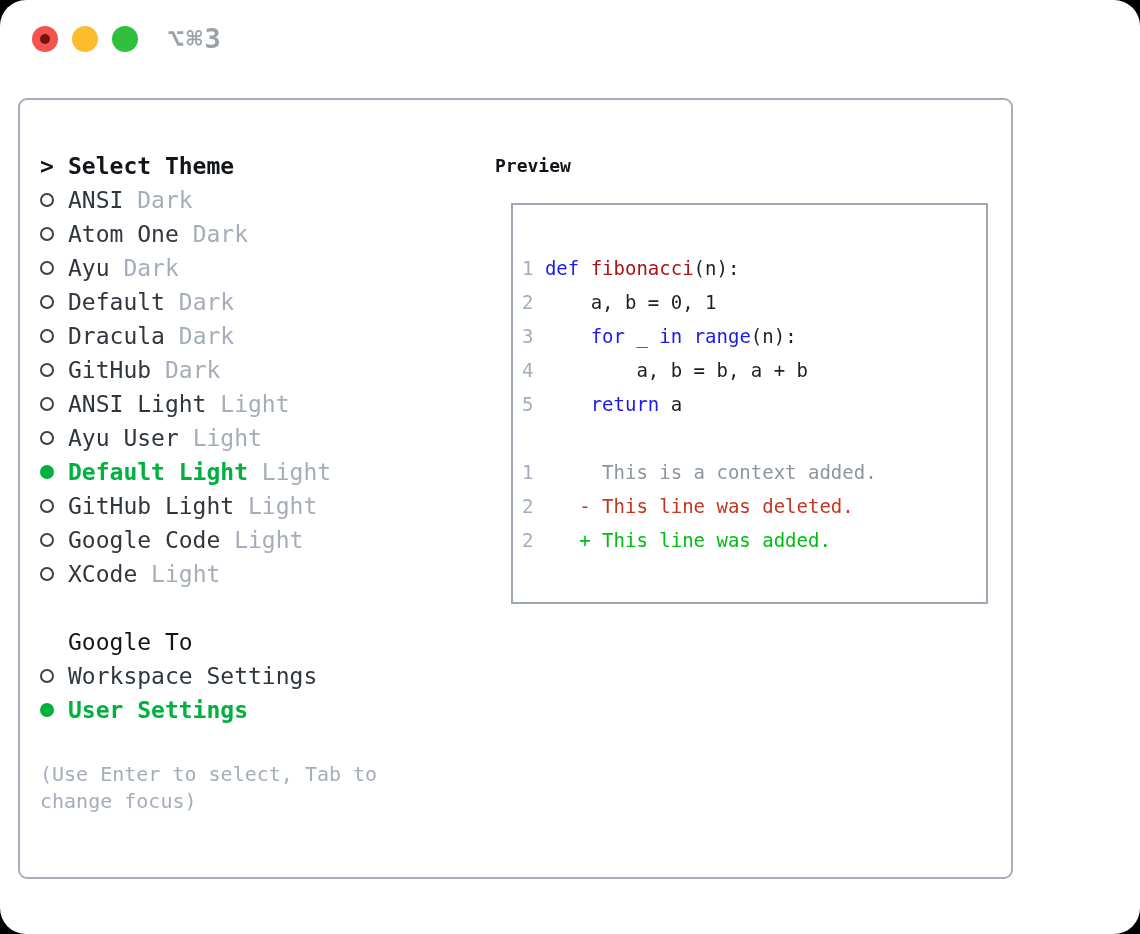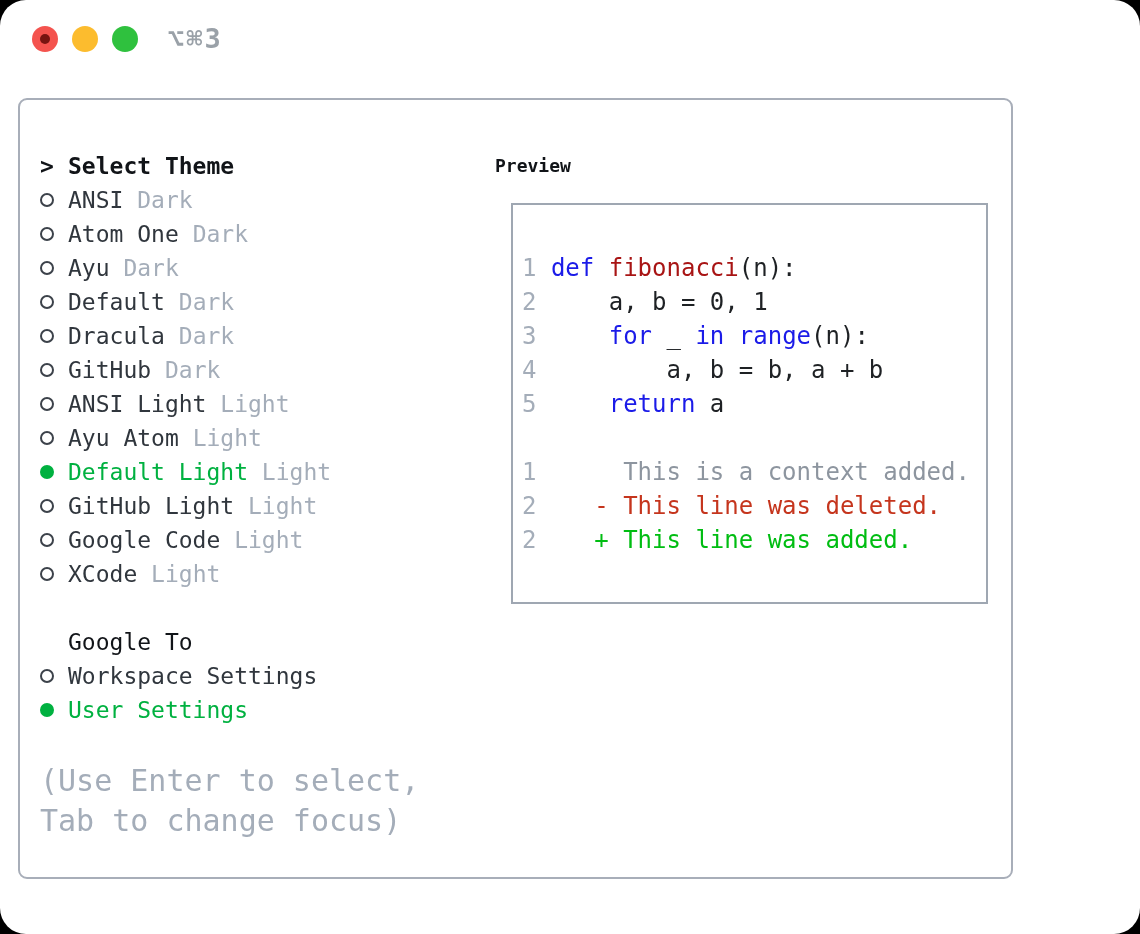--- a/index.html
+++ b/index.html
@@ -25,39 +25,39 @@
     border:2px solid var(--border);border-radius:9px;box-sizing:border-box;
   }
   .left-col{position:absolute;left:20px;top:49px;}
   .row{display:flex;align-items:center;height:34px;font-size:23px;white-space:pre;}
   .marker{display:inline-flex;width:28px;align-items:center;flex:0 0 28px;}
   .hdr{font-weight:bold;color:var(--black);}
   .cursor{font-weight:bold;color:var(--black);}
   .circle{width:14px;height:14px;border:2px solid var(--circle-outline);border-radius:50%;box-sizing:border-box;}
   .circle.on{background:var(--green-select);border-color:var(--green-select);}
   .label{color:var(--text-dark);}
-  .label.sel{color:var(--green-select);}
+  .label.sel{color:var(--green-select);font-weight:bold;}
   .label.plainhdr{color:var(--black);}
   .suffix{color:var(--gray-light);}
   .spacer{height:34px;}
   .hint{
-    width:414px;font-size:30px;line-height:40px;color:var(--gray-light);
+    width:414px;font-size:20px;line-height:27px;color:var(--gray-light);
     white-space:normal;
   }
   
   .preview-title{
     position:absolute;left:475px;top:49px;height:34px;line-height:34px;
     font-size:18px;font-weight:bold;color:var(--black);
   }
   .preview-box{
     position:absolute;left:491px;top:103px;width:477px;height:401px;
     box-sizing:border-box;border:2px solid var(--border-preview);
     padding:46px 0 0 9px;overflow:hidden;background:#fff;
   }
-  .pline{height:34px;line-height:34px;font-size:24px;white-space:pre;}
+  .pline{height:34px;line-height:34px;font-size:19px;white-space:pre;}
   .tok-num{color:var(--gray-light);}
   .tok-kw{color:var(--blue);}
   .tok-fn{color:var(--dark-red);}
   .tok-plain{color:var(--code-black);}
   .tok-ctx{color:var(--gray-mid);}
   .tok-del{color:var(--red-del);}
   .tok-add{color:var(--green-add);}
 </style>
 </head>
 <body>
@@ -82,21 +82,21 @@
       </div>
 
       <div>
           <div class="row"><span class="marker"><span class="circle"></span></span><span class="label">ANSI</span><span class="suffix"> Dark</span></div>
           <div class="row"><span class="marker"><span class="circle"></span></span><span class="label">Atom One</span><span class="suffix"> Dark</span></div>
           <div class="row"><span class="marker"><span class="circle"></span></span><span class="label">Ayu</span><span class="suffix"> Dark</span></div>
           <div class="row"><span class="marker"><span class="circle"></span></span><span class="label">Default</span><span class="suffix"> Dark</span></div>
           <div class="row"><span class="marker"><span class="circle"></span></span><span class="label">Dracula</span><span class="suffix"> Dark</span></div>
           <div class="row"><span class="marker"><span class="circle"></span></span><span class="label">GitHub</span><span class="suffix"> Dark</span></div>
           <div class="row"><span class="marker"><span class="circle"></span></span><span class="label">ANSI Light</span><span class="suffix"> Light</span></div>
-          <div class="row"><span class="marker"><span class="circle"></span></span><span class="label">Ayu Atom</span><span class="suffix"> Light</span></div>
+          <div class="row"><span class="marker"><span class="circle"></span></span><span class="label">Ayu User</span><span class="suffix"> Light</span></div>
           <div class="row"><span class="marker"><span class="circle on"></span></span><span class="label sel">Default Light</span><span class="suffix"> Light</span></div>
           <div class="row"><span class="marker"><span class="circle"></span></span><span class="label">GitHub Light</span><span class="suffix"> Light</span></div>
           <div class="row"><span class="marker"><span class="circle"></span></span><span class="label">Google Code</span><span class="suffix"> Light</span></div>
           <div class="row"><span class="marker"><span class="circle"></span></span><span class="label">XCode</span><span class="suffix"> Light</span></div>
         </div>
 
       <div class="spacer"></div>
 
       <div class="row">
         <span class="marker"></span>

